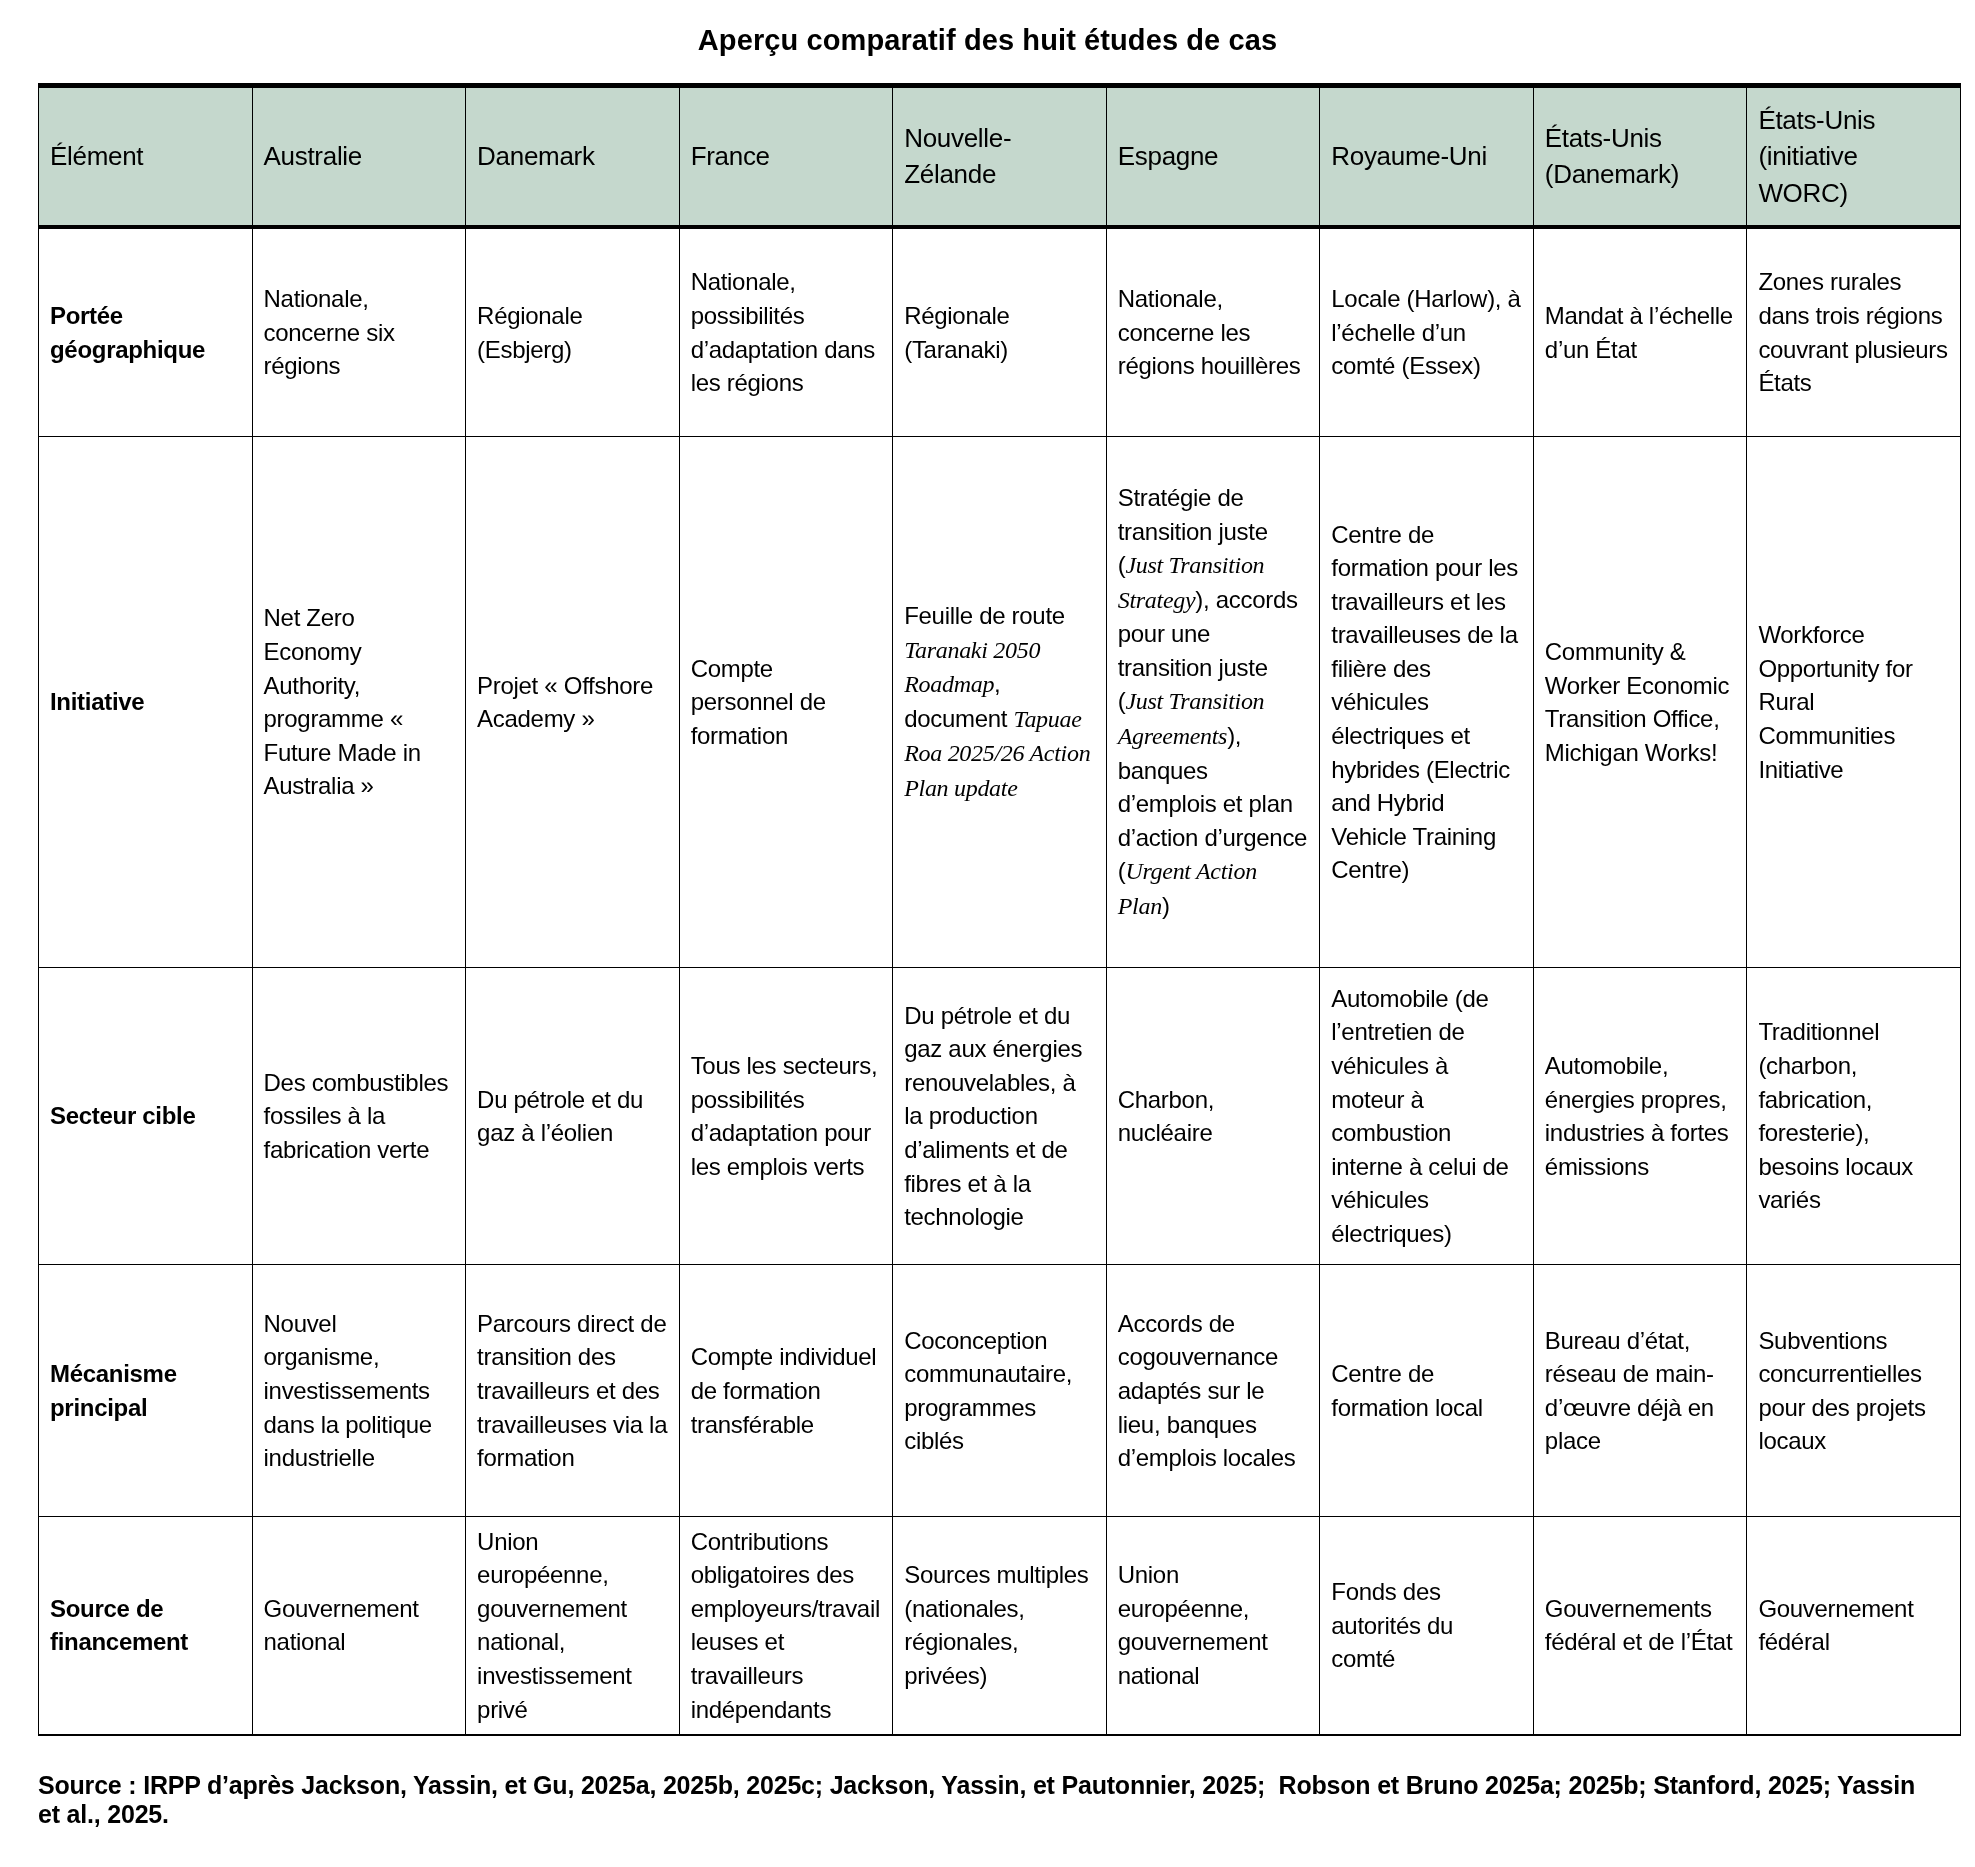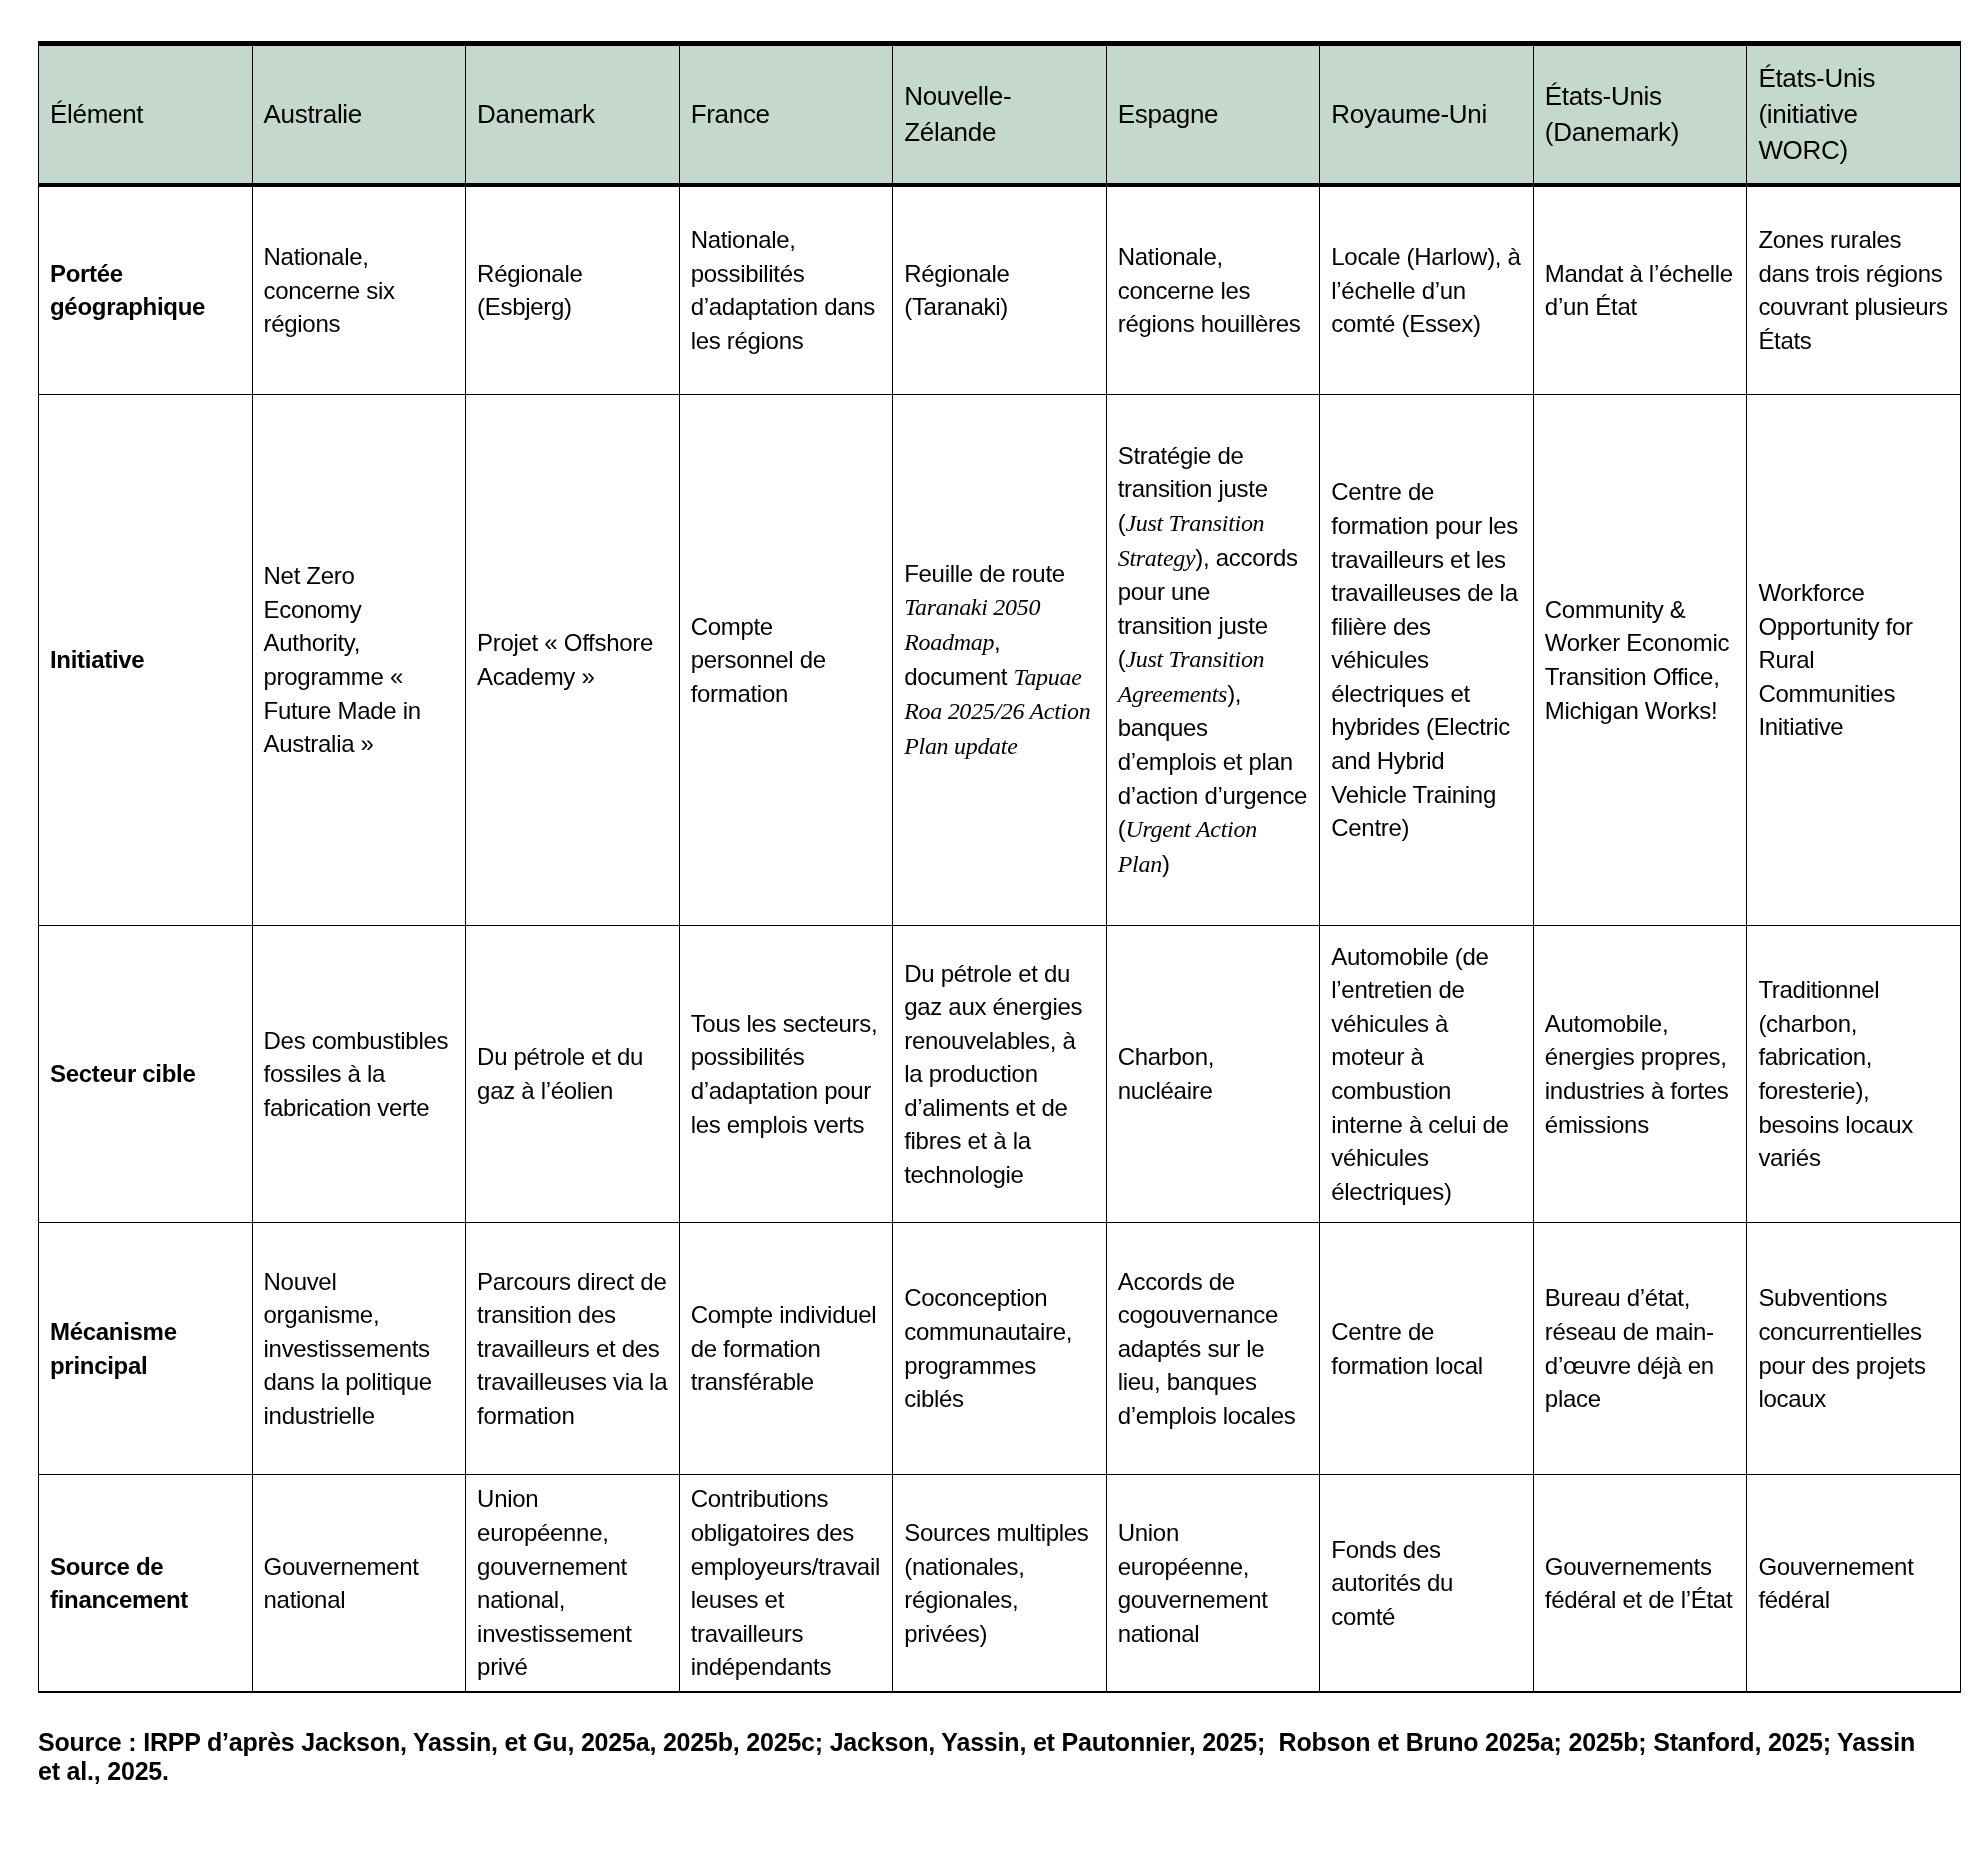--- a/index.html
+++ b/index.html
@@ -67,20 +67,21 @@
     margin: 35px 42px 0 38px;
     font-size: 25px;
     letter-spacing: -0.2px;
   }
   .source-line { white-space: pre-wrap; font-weight: bold; }
 </style>
 </head>
 <body>
 
 <div class="title-block">
+  <div class="title-heading">Aperçu comparatif des huit études de cas</div>
 </div>
 
 <table class="cmp">
   <colgroup>
     <col>
       <col>
       <col>
       <col>
       <col>
       <col>

